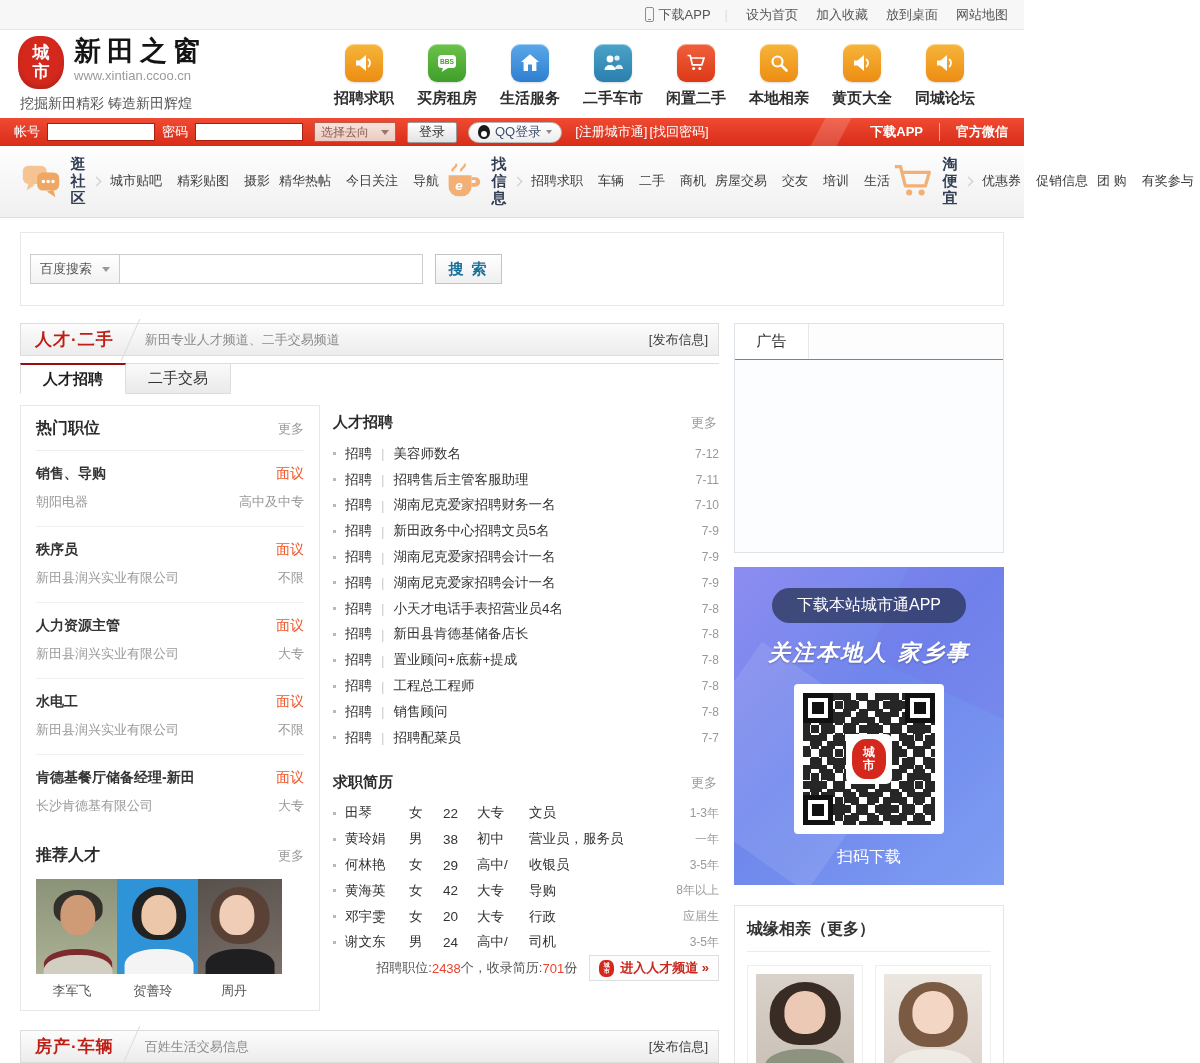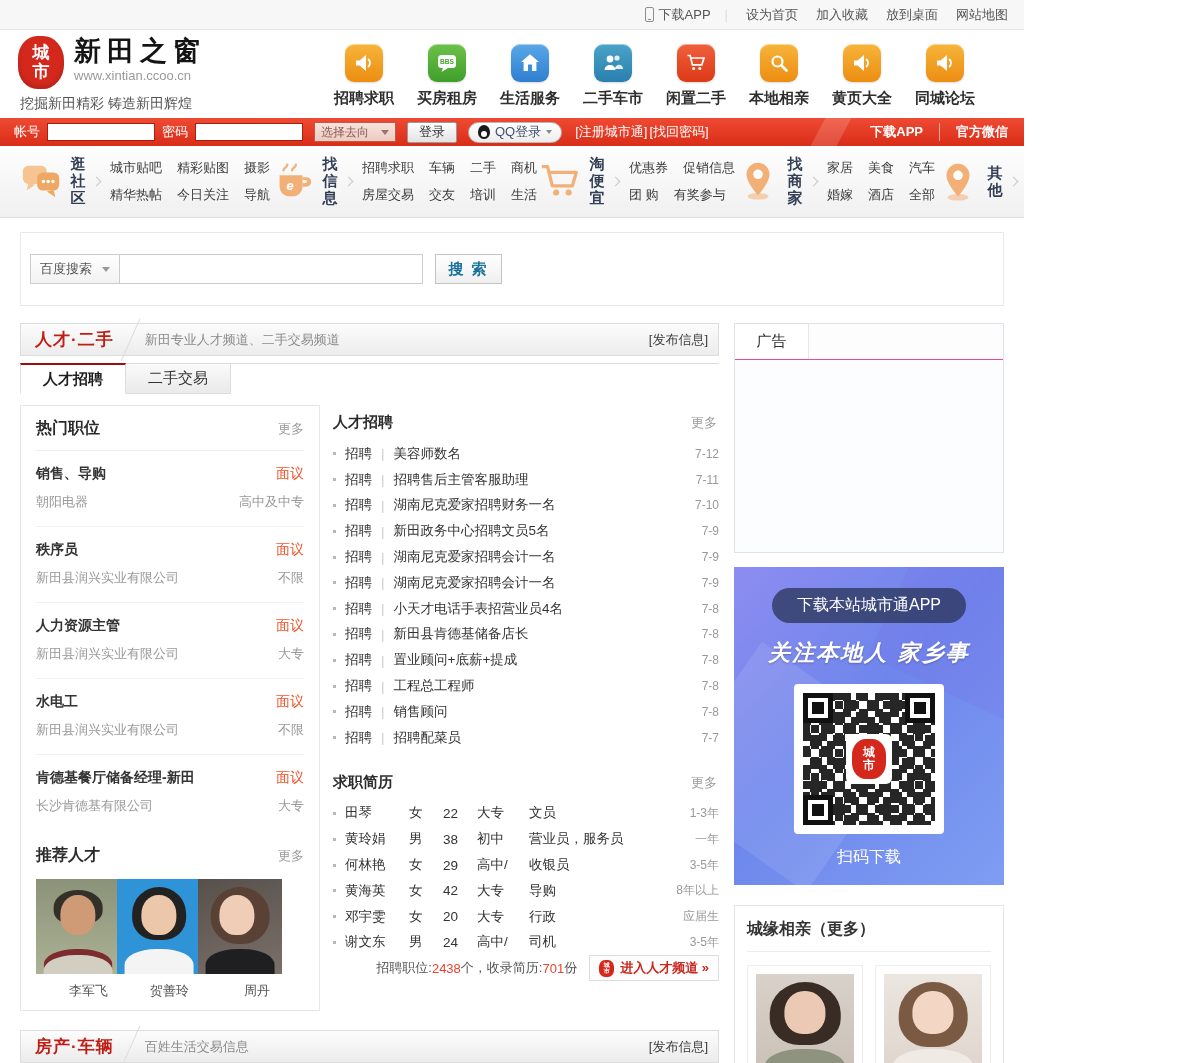--- a/index.html
+++ b/index.html
@@ -70,21 +70,21 @@
   
   .subnav { height:72px; background:linear-gradient(180deg,#fefefe,#f0f0f0); border-bottom:1px solid #dedede;
     display:flex; align-items:center; justify-content:space-between; padding:0 26px 0 18px; }
   .sn-group { display:flex; align-items:center; }
   .sn-icon { width:46px; height:46px; margin-right:5px; flex:none; }
   .sn-icon svg { width:46px; height:46px; }
   .sn-title { width:18px; font-size:15px; font-weight:bold; color:#333f55; line-height:1.12;
     word-break:break-all; text-align:center; cursor:pointer; }
   .sn-chev { width:7px; height:7px; border-top:1px solid #c9c9c9; border-right:1px solid #c9c9c9;
     transform:rotate(45deg); margin:0 10px 0 6px; flex:none; }
-  .sn-links { display:flex; flex-direction:column; gap:9px; font-size:13px; color:#3c3c3c; }
+  .sn-links { display:flex; flex-direction:row; gap:9px; font-size:13px; color:#3c3c3c; }
   .sn-row { display:flex; gap:15px; white-space:nowrap; }
 
   
   .search-wrap { margin:14px 20px 0; border:1px solid #e8e8e8; padding:21px 9px; display:flex; align-items:flex-end; width:984px; }
   .se-select { width:90px; height:30px; border:1px solid #ccc; background:linear-gradient(#fff,#f2f2f2);
     display:flex; align-items:center; justify-content:space-between; padding:0 9px; color:#555; font-size:13px; cursor:pointer; }
   .se-select .caret { border-top-color:#999; }
   .se-input { width:303px; height:30px; border:1px solid #ccc; border-left:none; outline:none; padding:0 6px; font-size:13px; }
   .se-btn { margin-left:12px; width:67px; height:30px; border:1px solid #c3c3c3; background:linear-gradient(#fff,#efefef);
     color:#17719b; font-weight:bold; font-size:15px; display:flex; align-items:center; justify-content:center;
@@ -119,21 +119,21 @@
   .box-title { font-size:16px; font-weight:bold; color:#2b2b2b; }
   .more { font-size:13px; color:#999; cursor:pointer; }
   .hot-item { padding:14px 0 15px; border-bottom:1px solid #f1f1f1; }
   .hi-r1 { display:flex; justify-content:space-between; align-items:baseline; }
   .hi-name { font-size:14px; font-weight:bold; color:#333; cursor:pointer; }
   .hi-sal { color:#f0562a; font-size:14px; }
   .hi-r2 { display:flex; justify-content:space-between; margin-top:10px; font-size:13px; color:#999; }
   .rec-head { display:flex; justify-content:space-between; align-items:baseline; margin-top:15px; }
   .rec-title { font-size:16px; font-weight:bold; color:#2b2b2b; }
   .rec-photos { display:flex; gap:9px; margin-top:13px; }
-  .rec-card { width:72px; text-align:right; cursor:pointer; }
+  .rec-card { width:72px; text-align:center; cursor:pointer; }
   .rec-name { margin-top:8px; font-size:13px; color:#555; }
 
   
   .photo { width:84px; height:95px; position:relative; overflow:hidden; }
   .photo .hair { position:absolute; left:50%; top:8%; transform:translateX(-50%); width:58%; height:46%; border-radius:50% 50% 42% 42%; }
   .photo .face { position:absolute; left:50%; top:17%; transform:translateX(-50%); width:42%; height:42%; border-radius:48% 48% 44% 44%; }
   .photo .bust { position:absolute; left:50%; bottom:-10%; transform:translateX(-50%); width:82%; height:36%; border-radius:46% 46% 0 0; }
   .p1 { background:linear-gradient(180deg,#8a9278,#adb295); }
   .p1 .hair { background:#33302a; height:36%; top:12%; }
   .p1 .face { background:#cf9a76; }

